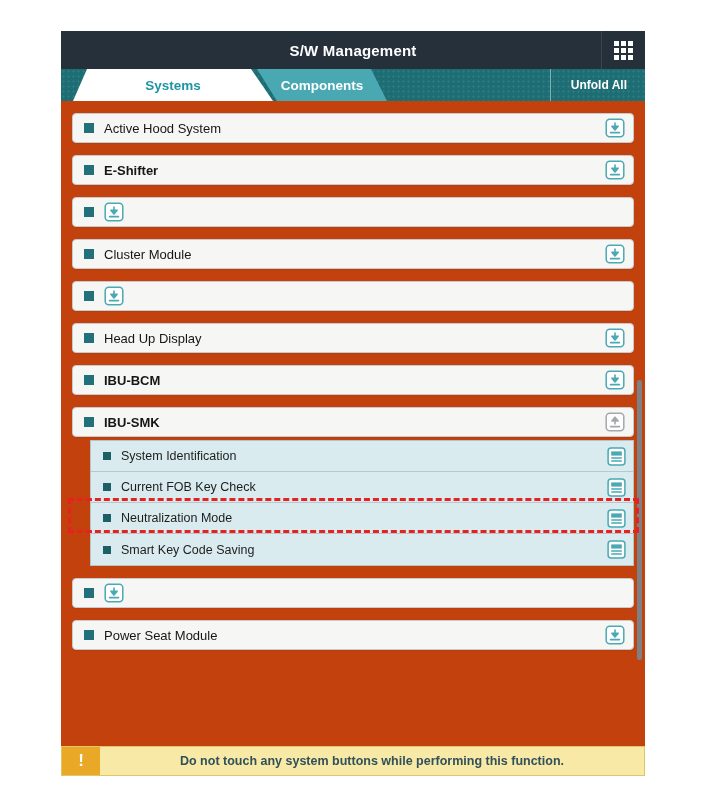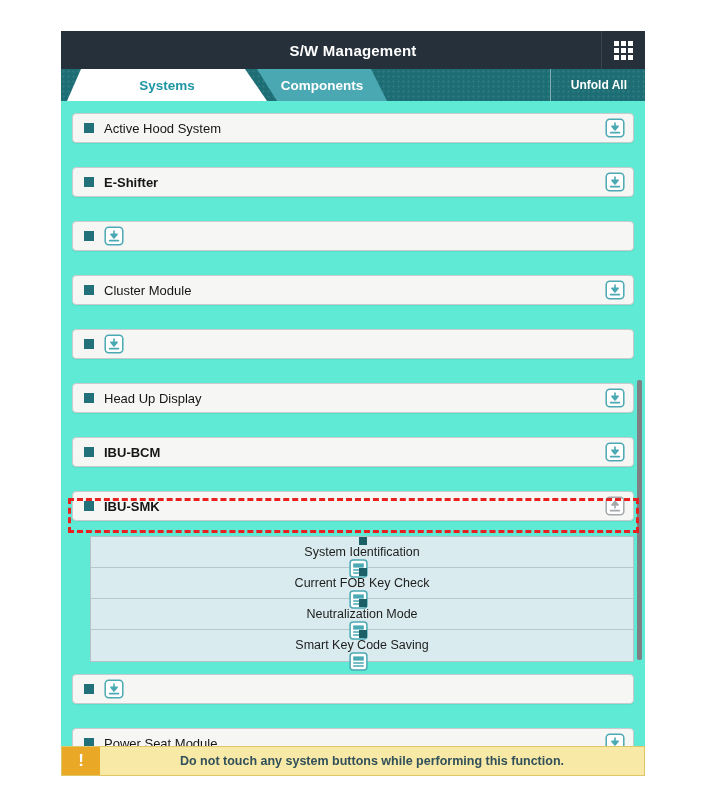--- a/index.html
+++ b/index.html
@@ -1,19 +1,19 @@
 <!DOCTYPE html>
 <html><head>
 <meta charset="utf-8">
 <style>
   * { margin:0; padding:0; box-sizing:border-box; }
   html,body { width:703px; height:804px; background:#ffffff; font-family:"Liberation Sans", sans-serif; }
   #app {
     position:absolute; left:61px; top:31px; width:584px; height:745px;
-    background:#5eead4; overflow:hidden;
+    background:#c2410c; overflow:hidden;
   }
   
   .header {
     position:relative; height:38px; background:#25303b; display:flex;
     align-items:center; justify-content:center;
   }
   .header-title { color:#ffffff; font-size:15px; font-weight:bold; letter-spacing:.2px; }
   .header-right {
     position:absolute; right:0; top:0; width:44px; height:38px;
     border-left:1px solid #3a4650; display:flex; align-items:center; justify-content:center;
@@ -23,49 +23,49 @@
   .grid-icon span { background:#ffffff; width:5px; height:5px; }
   
   .tabbar {
     position:relative; height:32px; background:#1d6d74;
     background-image:radial-gradient(rgba(255,255,255,.07) 1px, transparent 1.2px);
     background-size:5px 5px;
   }
   .tab { position:absolute; top:0; height:32px; display:flex; align-items:center; justify-content:center;
     font-size:13.5px; font-weight:bold; cursor:pointer; }
   .tab-systems {
-    left:6px; width:200px; background:#ffffff; color:#1e96a4;
+    left:12px; width:200px; background:#ffffff; color:#1e96a4;
     clip-path:polygon(14px 0, calc(100% - 22px) 0, 100% 100%, 0 100%);
   }
   .tab-components {
     left:196px; width:130px; background:#4aa8b2; color:#ffffff;
     clip-path:polygon(0 0, calc(100% - 16px) 0, 100% 100%, 20px 100%);
   }
   .unfold-all {
     position:absolute; right:0; top:0; height:32px; padding:0 18px 0 20px;
     display:flex; align-items:center; color:#ffffff; font-size:12px; font-weight:bold;
     border-left:1px solid rgba(255,255,255,.45); margin-top:0; cursor:pointer;
   }
   
   .content { position:relative; height:675px; padding:12px 11px 0 11px; overflow:hidden; }
   .row {
-    position:relative; height:30px; margin-bottom:24px; background:#f6f6f4;
+    position:relative; height:30px; margin-bottom:12px; background:#f6f6f4;
     border:1px solid #c7cbcd; border-radius:4px; display:flex; align-items:center;
     box-shadow:0 1px 1px rgba(0,0,0,.05); cursor:pointer;
   }
   .bullet { width:10px; height:10px; background:#21707a; margin:0 10px 0 11px; flex:none; }
   .row-label { font-size:13px; color:#161616; flex:1; white-space:nowrap; }
   .row-label.bold { font-weight:bold; }
   .row-icon { width:20px; height:20px; margin-right:8px; flex:none; cursor:pointer; }
   
   .sub-list {
     margin:-9px 0 12px 18px; background:#d9ebee; border:1px solid #b6c3c6;
   }
   .sub-row {
-    height:31px; display:flex; align-items:center; border-bottom:1px solid #b7c8ca; cursor:pointer;flex-direction:column;
+    height:31px; display:flex; align-items:center; border-bottom:1px solid #b7c8ca; cursor:pointer;
   }
   .sub-row:last-child { border-bottom:none; }
   .sub-bullet { width:8px; height:8px; background:#1c5f66; margin:0 10px 0 12px; flex:none; }
   .sub-label { font-size:12.5px; color:#1d1d1d; flex:1; white-space:nowrap; }
   .sub-icon { width:19px; height:19px; margin-right:7px; flex:none; cursor:pointer; }
   
   .highlight-box {
     position:absolute; left:7px; right:6px; border:3px dashed #e82020; pointer-events:none; z-index:5;
   }
   

